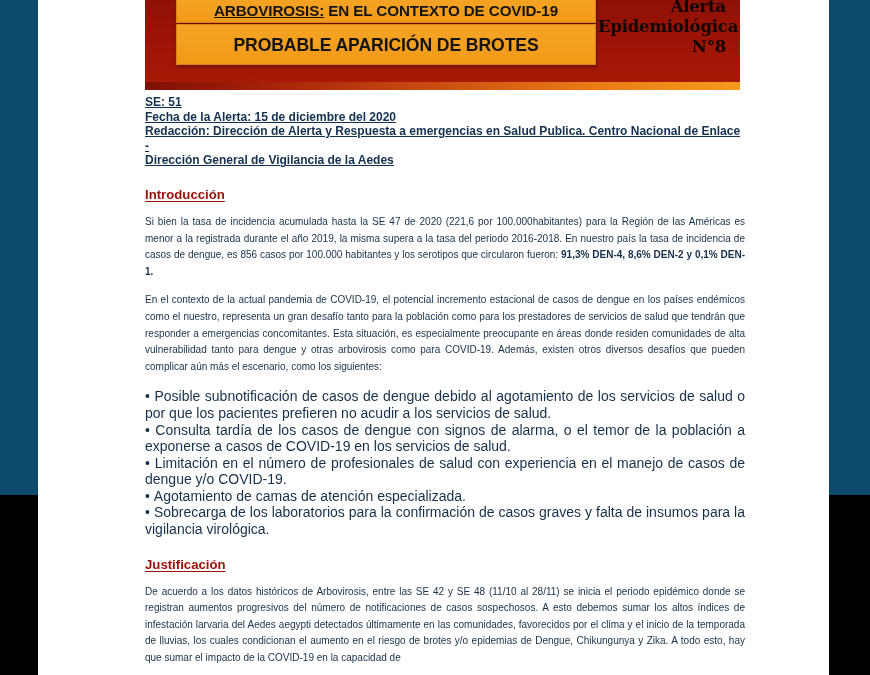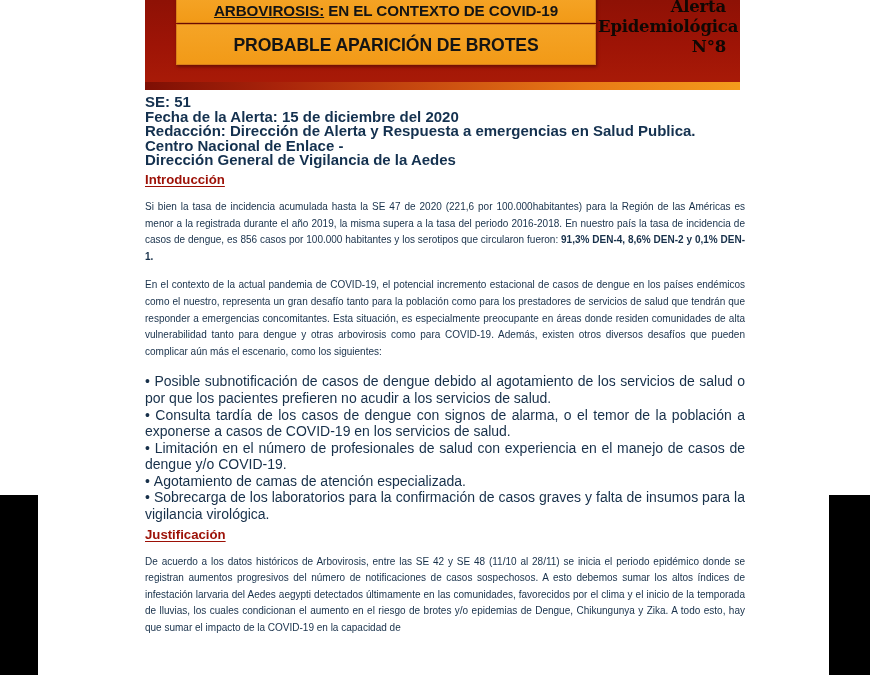--- a/index.html
+++ b/index.html
@@ -11,21 +11,21 @@
     width: 870px;
     height: 675px;
     overflow: hidden;
     font-family: "Liberation Sans", sans-serif;
   }
 
   #viewport {
     position: relative;
     width: 870px;
     height: 495px;
-    background: #ffffff;
+    background: #0c4a6e;
   }
 
   
   #page {
     position: absolute;
     left: 38px;
     top: 0;
     width: 791px;
     height: 675px;
     background: #ffffff;
@@ -113,36 +113,37 @@
     position: absolute;
     left: 107px;
     top: 95px;
     width: 600px;
     color: #17304a;
     font-size: 11.6px;
   }
 
   .meta {
     font-weight: bold;
-    font-size: 15px;
+    font-size: 12px;
     line-height: 14.6px;
     color: #14314f;
+    text-decoration: underline;
   }
 
   h2.section {
     margin: 0;
     padding: 0;
     color: #9c1006;
     font-size: 13.2px;
     font-weight: bold;
     text-decoration: underline;
     text-underline-offset: 2px;
     display: inline-block;
   }
-  .section-wrap { margin-top: 4px; }
+  .section-wrap { margin-top: 19px; }
 
   p.para {
     margin: 0;
     margin-top: 12px;
     text-align: justify;
     line-height: 16.6px;
     font-size: 10px;
     color: #17304a;
   }
   p.para b { font-weight: bold; }

